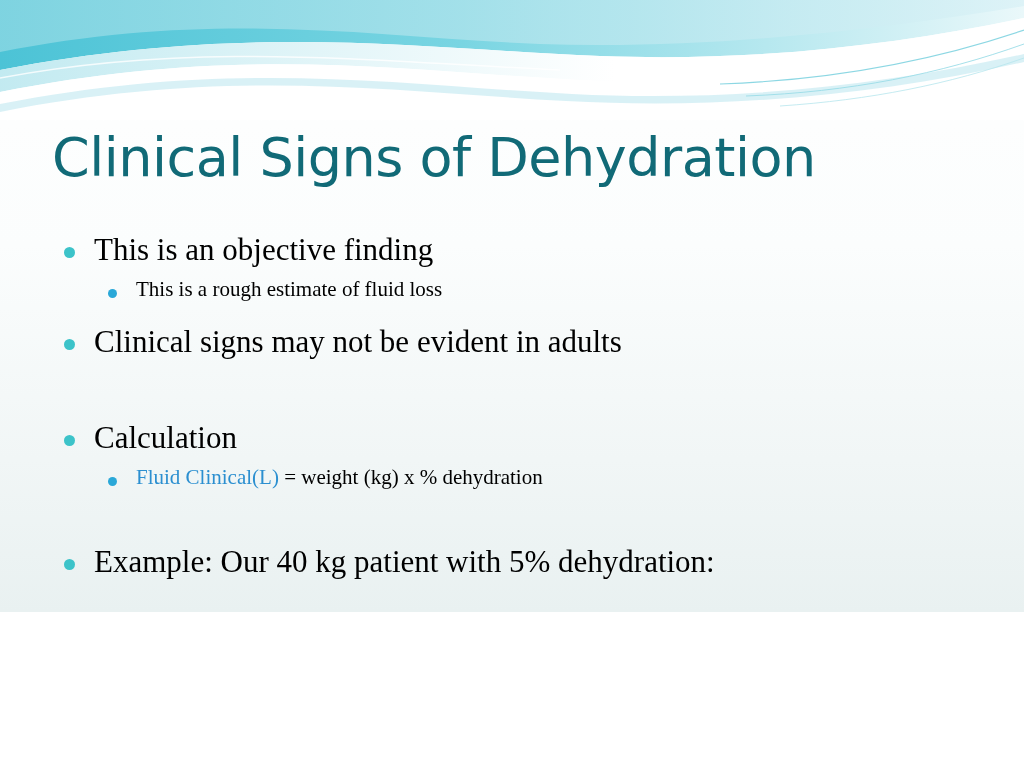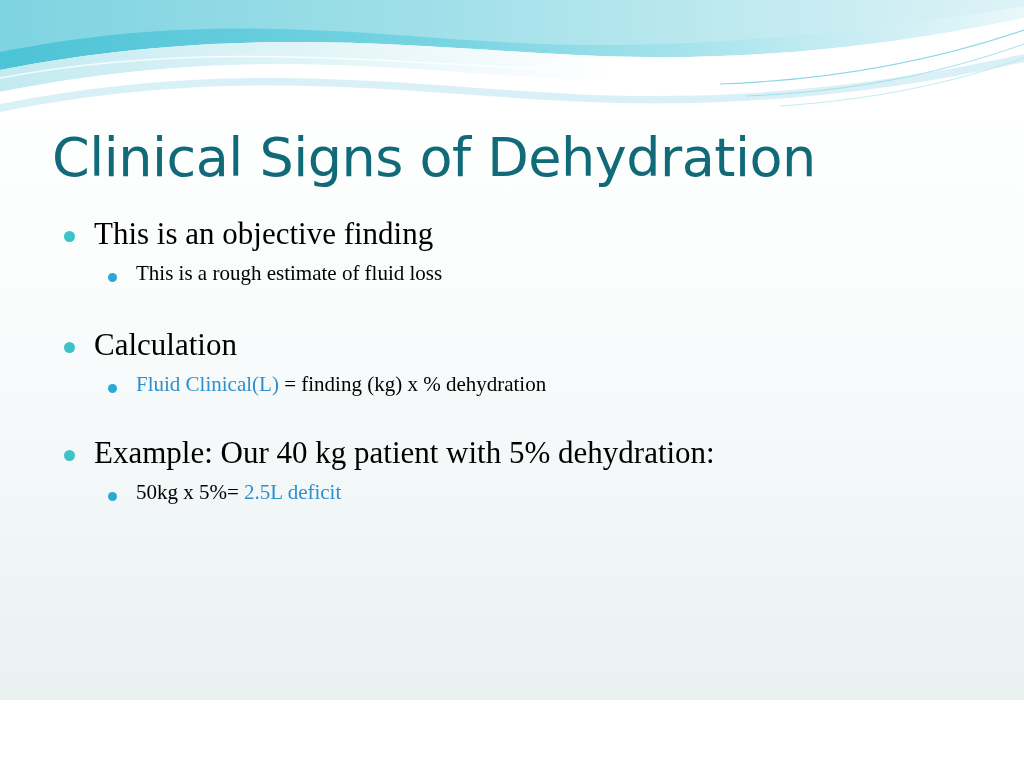--- a/index.html
+++ b/index.html
@@ -9,21 +9,21 @@
   body {
     width: 1024px;
     height: 768px;
     overflow: hidden;
     background: #ffffff;
     font-family: "Liberation Serif", serif;
   }
   .slide {
     position: relative;
     width: 1024px;
-    height: 700px;
+    height: 612px;
     background: linear-gradient(180deg, #ffffff 0%, #fbfdfd 40%, #f1f6f6 75%, #e9f1f1 100%);
     overflow: hidden;
     text-decoration: underline;
   }
   .banner {
     position: absolute;
     top: 0;
     left: 0;
     width: 1024px;
     height: 120px;
@@ -54,21 +54,21 @@
     list-style: none;
     margin: 0;
     padding: 0;
   }
   li.lvl1 {
     position: relative;
     padding-left: 44px;
     font-size: 31px;
     line-height: 1.45;
     color: #000000;
-    margin: 0 0 1px 0;
+    margin: 16px 0 1px 0;
   }
   li.lvl1::before {
     content: "";
     position: absolute;
     left: 14px;
     top: 19px;
     width: 11px;
     height: 11px;
     border-radius: 50%;
     background: #3cc3c9;
@@ -136,22 +136,22 @@
       <path d="M0,78 C200,40 380,62 560,70" fill="none" stroke="#ffffff" stroke-width="1.5" opacity="0.8"></path>
     </svg>
   </div>
 
   <div class="title">Clinical Signs of Dehydration</div>
 
   <div class="body">
     <ul>
       <li class="lvl1">This is an objective finding</li>
       <li class="lvl2">This is a rough estimate of fluid loss</li>
+      <li class="lvl1">Clinical signs may not be evident in adults</li>
       <li class="spacer"></li>
       <li class="lvl1">Calculation</li>
-      <li class="lvl2"><span class="accent">Fluid Clinical(L)</span><span> = finding (kg) x % dehydration</span></li>
+      <li class="lvl2"><span class="accent">Fluid Clinical(L)</span><span> = weight (kg) x % dehydration</span></li>
       <li class="spacer-sm"></li>
       <li class="lvl1">Example: Our 40 kg patient  with 5% dehydration:</li>
-      <li class="lvl2"><span>50kg x 5%= </span><span class="accent">2.5L deficit</span></li>
     </ul>
   </div>
 
 </div>
 
 </body></html>

